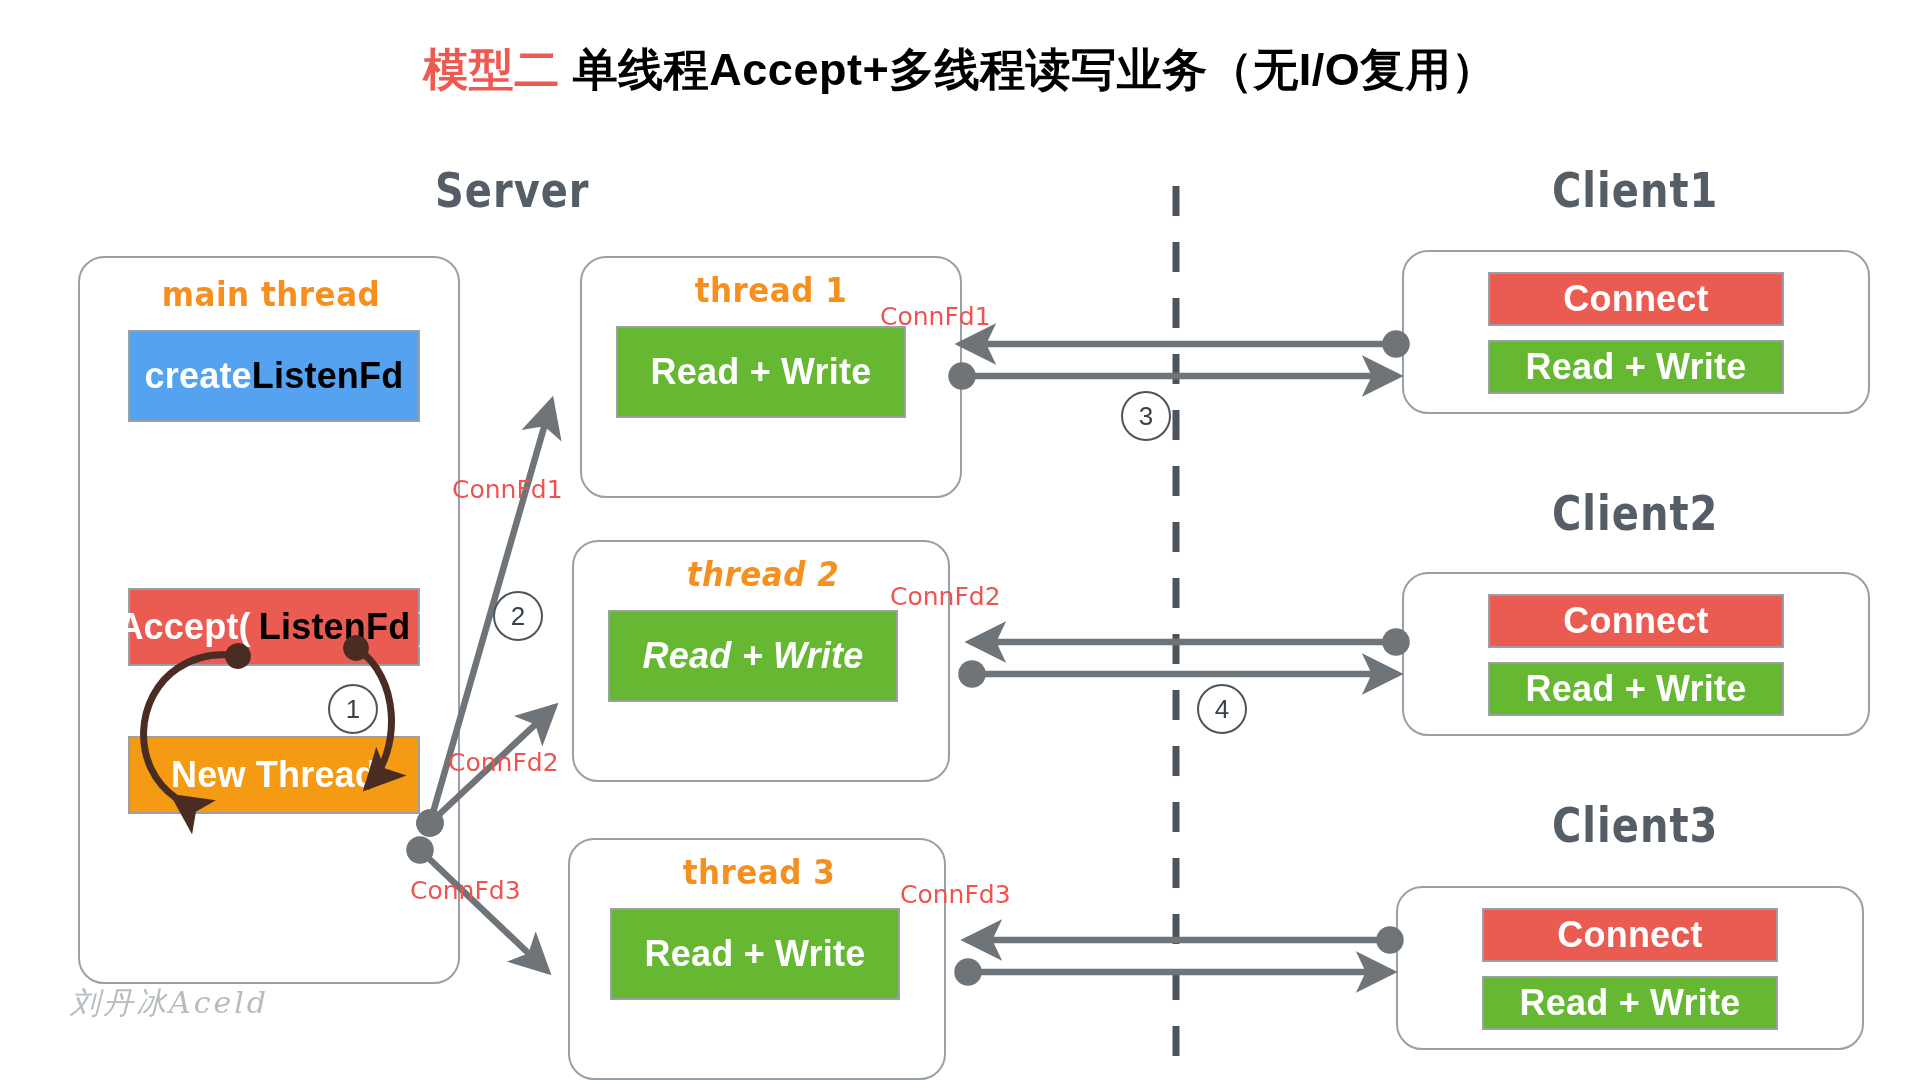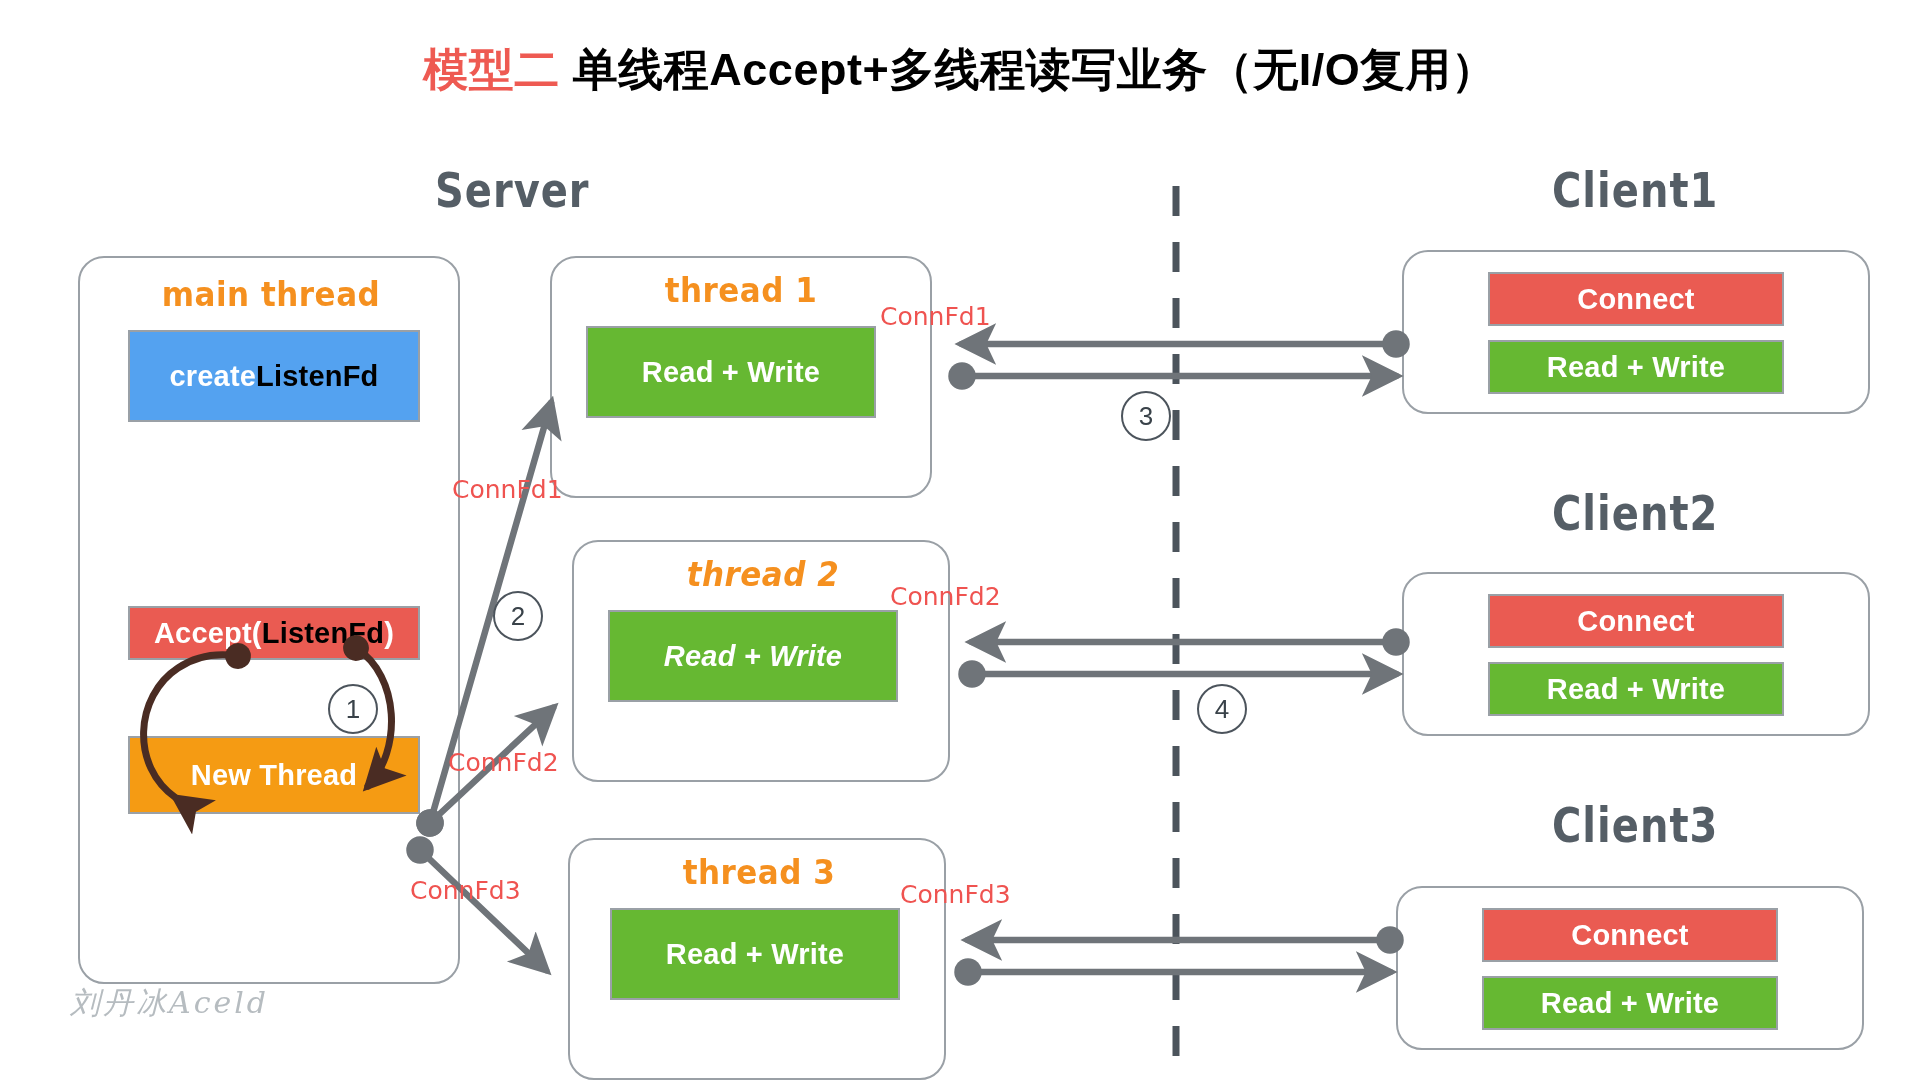--- a/index.html
+++ b/index.html
@@ -71,21 +71,21 @@
 
   
   .box {
     border: 2px solid #9aa0a6;
     box-sizing: border-box;
     display: flex;
     align-items: center;
     justify-content: center;
     color: #ffffff;
     font-weight: bold;
-    font-size: 29px;
+    font-size: 36px;
     letter-spacing: 0.2px;
     white-space: nowrap;
   }
   .box.blue  { background: #54a2f0; }
   .box.red   { background: #ea5b52; }
   .box.green { background: #66b832; text-align: right; }
   .box.orange{ background: #f59b13; }
   .box .dark { color: #000000; }
 
   
@@ -149,32 +149,32 @@
 
   <div class="abs panel" style="left:78px; top:248px; width:382px; height:728px;padding-left:40px;">
     <div class="abs group-title" style="left:0; top:18px; width:382px;">main thread</div>
 
     <div class="abs box blue" style="left:48px; top:72px; width:292px; height:92px;">
       <span>create </span>
         <span class="dark">ListenFd</span>
     </div>
 
 
-    <div class="abs box red" style="left:48px; top:348px; width:292px; height:54px;">
+    <div class="abs box red" style="left:48px; top:330px; width:292px; height:78px;gap:8px;">
       <span>Accept(</span>
         <span class="dark">ListenFd</span>
         <span>)</span>
     </div>
 
     <div class="abs box orange" style="left:48px; top:478px; width:292px; height:78px;">
       <span>New Thread</span>
     </div>
   </div>
 
-  <div class="abs panel" style="left:550px; top:248px; width:382px; height:242px;">
+  <div class="abs panel" style="left:580px; top:248px; width:382px; height:242px;">
     <div class="abs group-title" style="left:0; top:14px; width:378px;">thread 1</div>
     <div class="abs box green" style="left:34px; top:68px; width:290px; height:92px;">
       <span>Read + Write</span>
     </div>
   </div>
 
   <div class="abs panel" style="left:572px; top:532px; width:378px; height:242px;font-style:italic;">
     <div class="abs group-title" style="left:0; top:14px; width:378px;">thread 2</div>
     <div class="abs box green" style="left:34px; top:68px; width:290px; height:92px;">
       <span>Read + Write</span>

